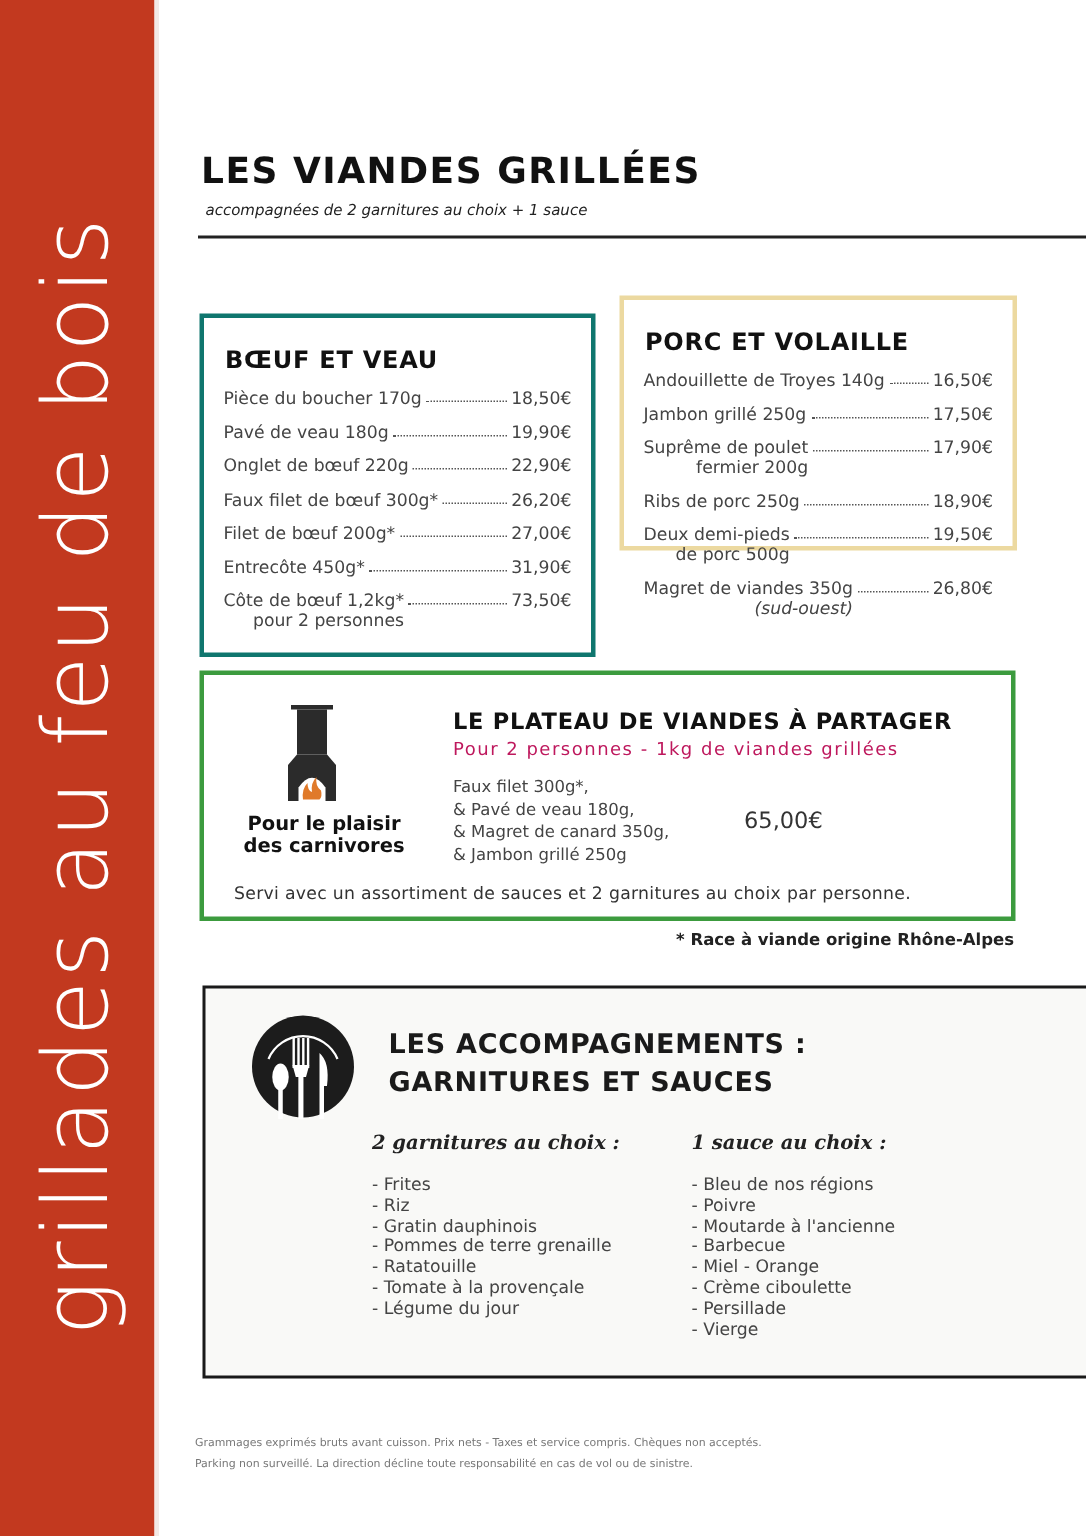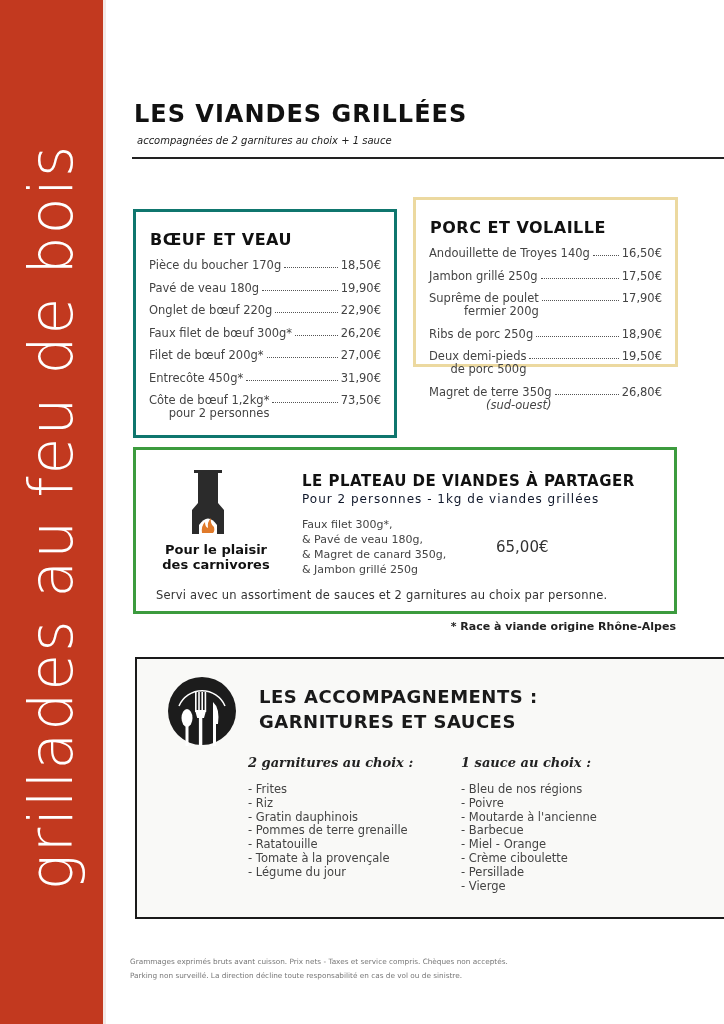--- a/index.html
+++ b/index.html
@@ -53,21 +53,21 @@
   .plaisir {
     position: absolute; left: 14px; top: 92px; width: 132px; text-align: center;
     font-weight: bold; font-size: 13px; line-height: 15px; color: #111;
   }
   .plateau-title {
     position: absolute; left: 166px; top: 22px;
     font-weight: bold; font-size: 15px; letter-spacing: 0.5px; color: #111;
   }
   .plateau-sub {
     position: absolute; left: 166px; top: 42px;
-    font-size: 12px; letter-spacing: 1px; color: #0f172a; text-align: right;
+    font-size: 12px; letter-spacing: 1px; color: #be185d; text-align: right;
   }
   .plateau-lines { position: absolute; left: 166px; top: 67px; font-size: 11px; line-height: 15px; color: #444; }
   .plateau-price { position: absolute; left: 360px; top: 88px; font-size: 15px; color: #333; }
   .plateau-note { position: absolute; left: 20px; top: 138px; font-size: 11.5px; color: #333; letter-spacing: 0.2px; }
 
   .race-note {
     position: absolute; right: 48px; top: 620px;
     font-weight: bold; font-size: 11px; color: #222;
   }
 
@@ -176,21 +176,21 @@
     <div class="menu-item">
       <span class="menu-name">
         <span>Deux demi-pieds</span>
         <span class="menu-sub">de porc 500g</span>
       </span>
       <span class="menu-dots"></span>
       <span class="menu-price">19,50€</span>
     </div>
     <div class="menu-item">
       <span class="menu-name">
-        <span>Magret de terre 350g</span>
+        <span>Magret de viandes 350g</span>
         <span class="menu-sub italic">(sud-ouest)</span>
       </span>
       <span class="menu-dots"></span>
       <span class="menu-price">26,80€</span>
     </div>
   </div>
 </section>
 
 <section class="box box-plateau">
   <svg class="oven-icon" viewBox="0 0 40 64">

